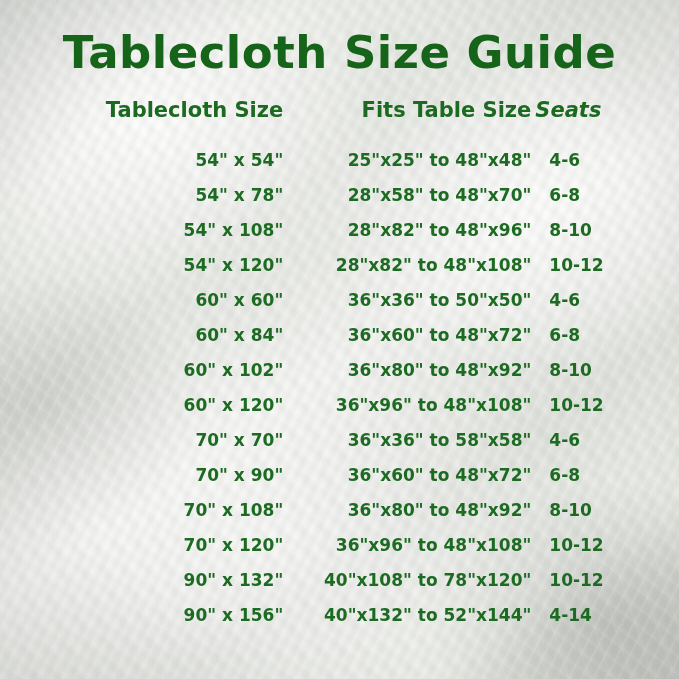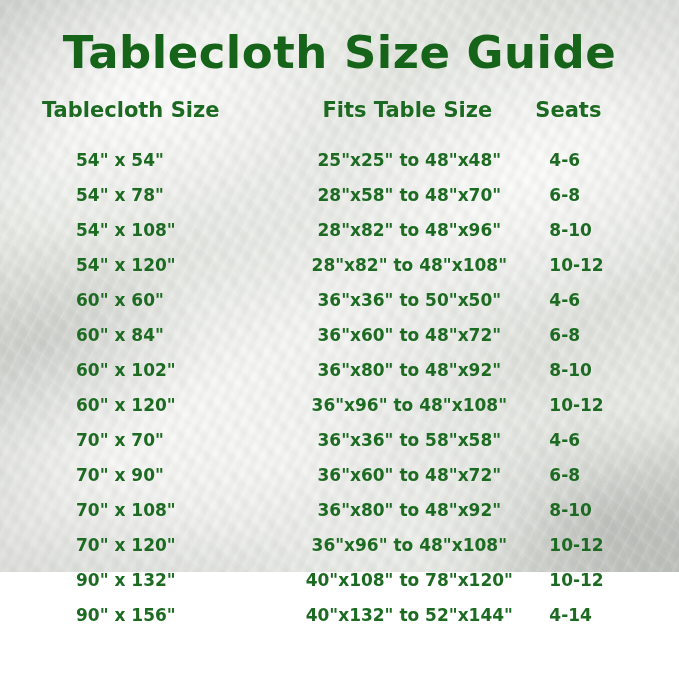--- a/index.html
+++ b/index.html
@@ -8,21 +8,21 @@
   }
   body {
     width: 679px;
     height: 679px;
     font-family: "DejaVu Sans", sans-serif;
     overflow: hidden;
   }
   .page {
     position: relative;
     width: 679px;
-    height: 572px;
+    height: 679px;
     background:
       radial-gradient(ellipse 60% 45% at 22% 18%, rgba(255,255,255,0.85) 0%, rgba(255,255,255,0.0) 60%),
       radial-gradient(ellipse 50% 40% at 78% 30%, rgba(255,255,255,0.70) 0%, rgba(255,255,255,0.0) 62%),
       radial-gradient(ellipse 70% 50% at 40% 80%, rgba(255,255,255,0.60) 0%, rgba(255,255,255,0.0) 65%),
       radial-gradient(ellipse 40% 30% at 90% 92%, rgba(170,172,168,0.55) 0%, rgba(255,255,255,0.0) 70%),
       radial-gradient(ellipse 35% 28% at 6% 60%, rgba(176,178,174,0.45) 0%, rgba(255,255,255,0.0) 70%),
       linear-gradient(145deg, #d8dad6 0%, #eceee9 18%, #e3e5e0 35%, #f2f3f0 52%, #dfe1dc 70%, #eceee9 85%, #d4d6d1 100%);
   }
   
   .texture {
@@ -78,27 +78,27 @@
     white-space: nowrap;
   }
   table.guide td {
     font-family: "DejaVu Sans", sans-serif;
     font-weight: bold;
     font-size: 17px;
     color: #1d6b22;
     padding: 7.5px 0;
     white-space: nowrap;
   }
-  .col-a { text-align: left; width: 235px; padding-left: 40px !important; margin-top: 33px; }
-  .col-b { text-align: center; width: 260px; padding-left: 4px !important; }
+  .col-a { text-align: right; width: 235px; padding-left: 40px !important; margin-top: 33px; }
+  .col-b { text-align: right; width: 260px; padding-left: 4px !important; }
   .col-c { text-align: left; width: 115px; padding-left: 18px !important; }
 
   th.col-a { padding-left: 6px !important; }
   th.col-b { padding-left: 0px !important; }
-  th.col-c { padding-left: 4px !important; }
+  th.col-c { padding-left: 4px !important; font-style: italic; }
 </style>
 </head>
 <body>
 
 <div class="page">
   <div class="texture"></div>
   <div class="vignette"></div>
 
   <div class="content">
     <div class="title">Tablecloth Size Guide</div>

